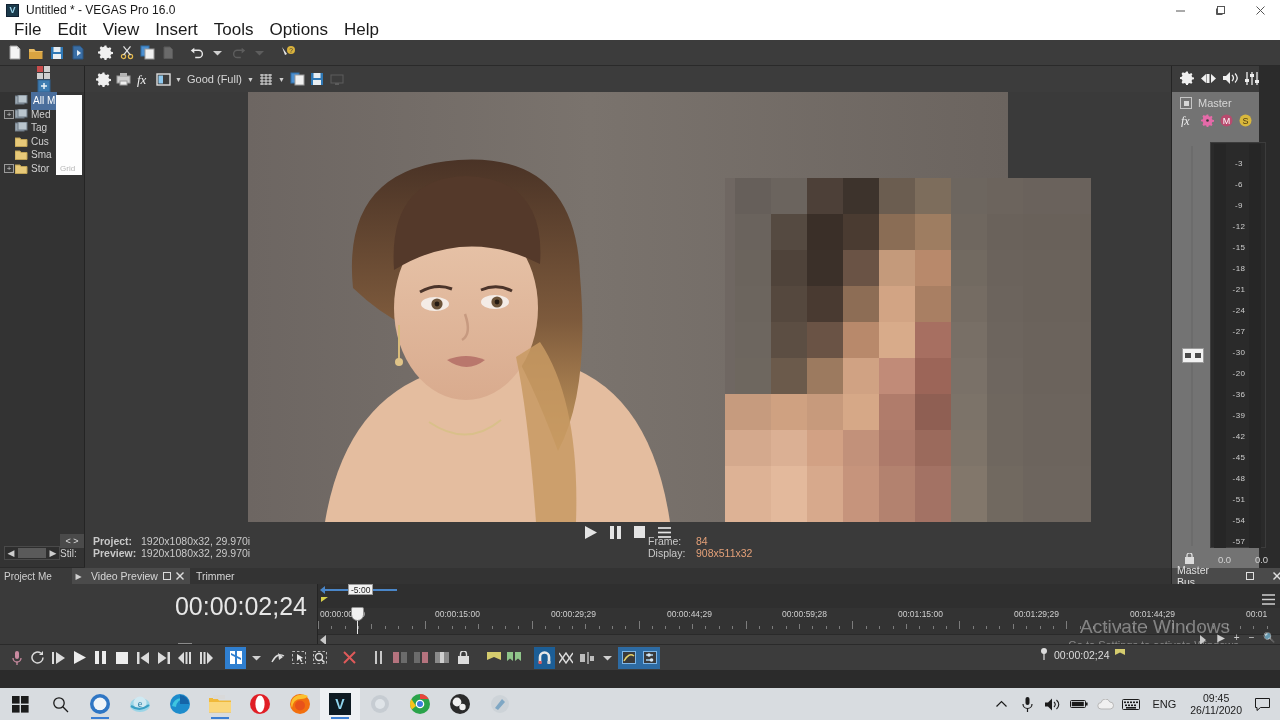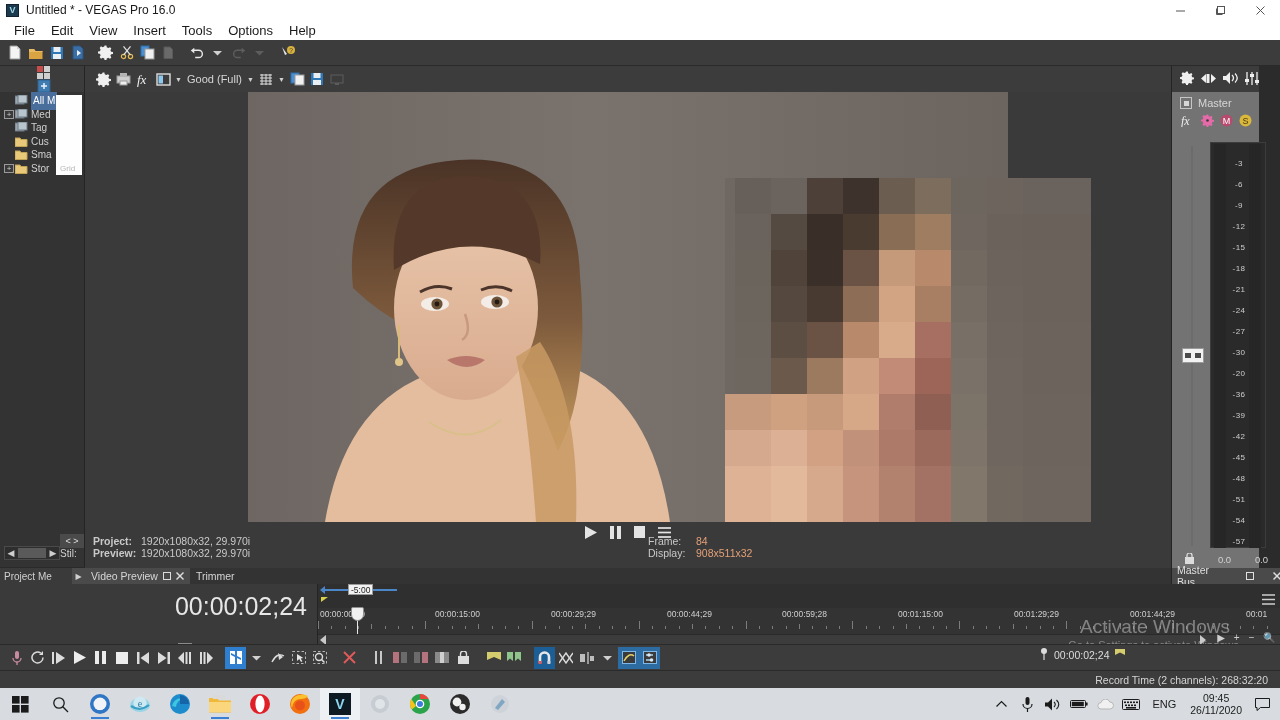--- a/index.html
+++ b/index.html
@@ -30,21 +30,21 @@
     width:40px; height:20px; display:flex; align-items:center; justify-content:center;
     color:#555; font-size:11px;
   }
   .tb-btn svg { display:block; }
 
   
   .menubar {
     position:absolute; left:0; top:20px; width:1280px; height:20px;
     background:#ffffff; display:flex; align-items:center; padding-left:6px;
   }
-  .menu-item { color:#1b1b1b; font-size:13px; padding:2px 8px;text-align:center; }
+  .menu-item { color:#1b1b1b; font-size:17px; padding:2px 8px;text-align:center; }
 
   
   .maintoolbar {
     position:absolute; left:0; top:40px; width:1280px; height:26px;
     background:#3c3c3c; display:flex; align-items:center; padding-left:4px;
     border-bottom:1px solid #2a2a2a;
   }
   .mt-icon { width:21px; height:22px; display:flex; align-items:center; justify-content:center; }
   .mt-sep { width:7px; }
 
@@ -1155,23 +1155,20 @@
         </svg>
     </span>
     <span>00:00:02;24</span>
     <span>
       <svg width="10" height="10">
           <path d="M0 0 h10 v6 l-5 -2.5 l-5 2.5z" fill="#d5cc6e"></path>
         </svg>
     </span>
   </div>
 
-  <div class="statusbar">
-    <div class="sb-rec">Record Time (2 channels): 268:32:20</div>
-  </div>
 
   <div class="taskbar">
     <div class="tsk">
       <svg width="17" height="17">
           <rect x="0" y="0" width="7.6" height="7.6" fill="#1b1b1b"></rect>
           <rect x="9" y="0" width="7.6" height="7.6" fill="#1b1b1b"></rect>
           <rect x="0" y="9" width="7.6" height="7.6" fill="#1b1b1b"></rect>
           <rect x="9" y="9" width="7.6" height="7.6" fill="#1b1b1b"></rect>
         </svg>
     </div>

